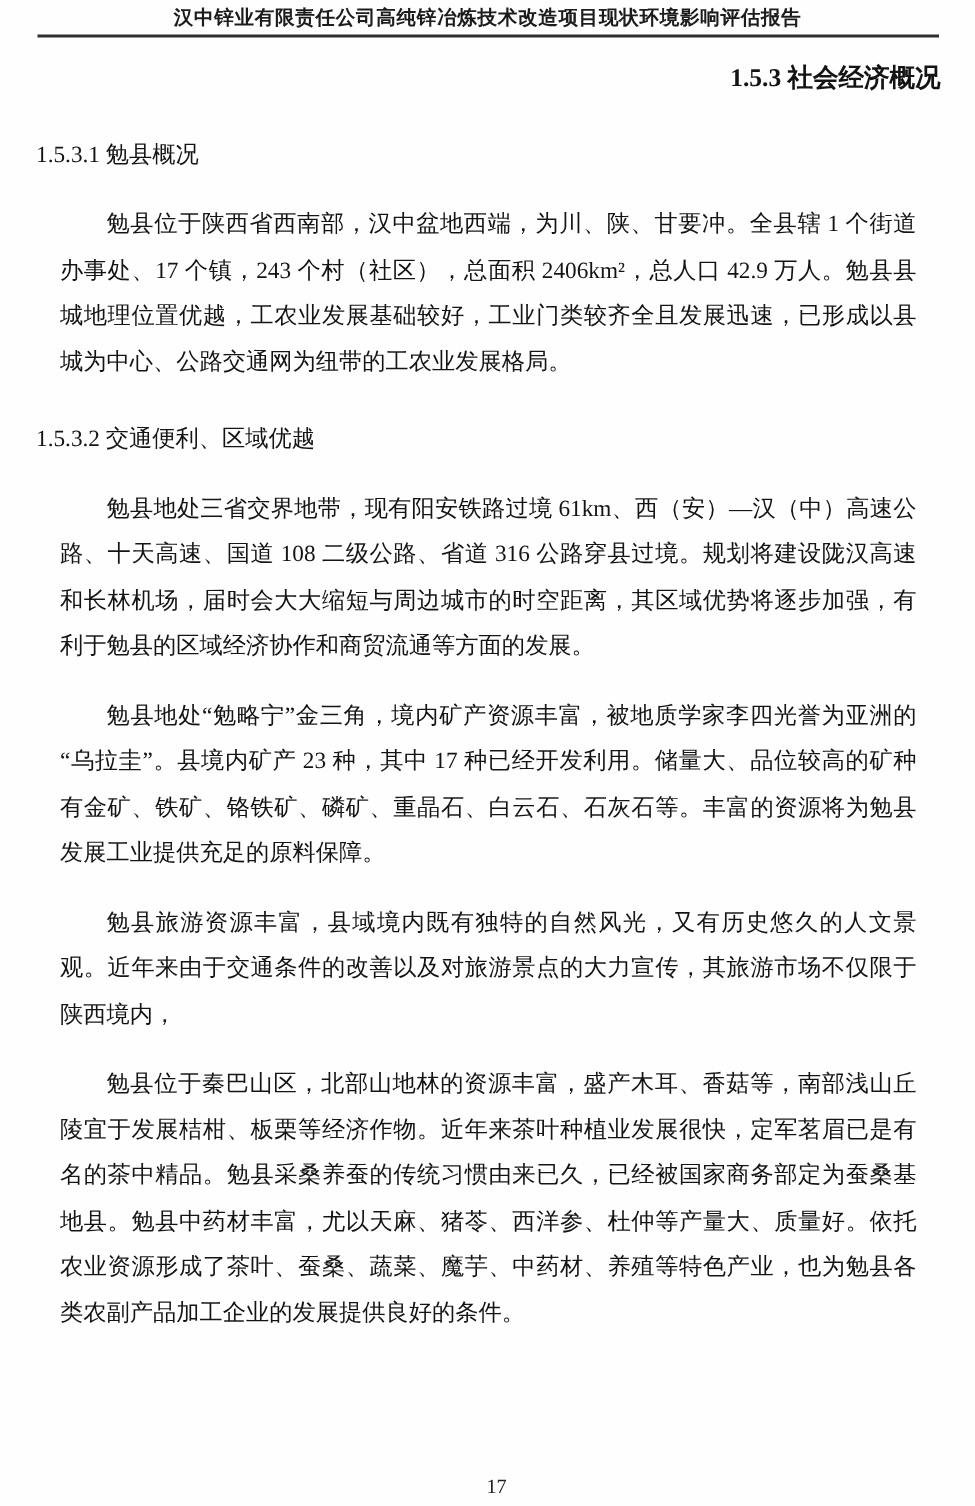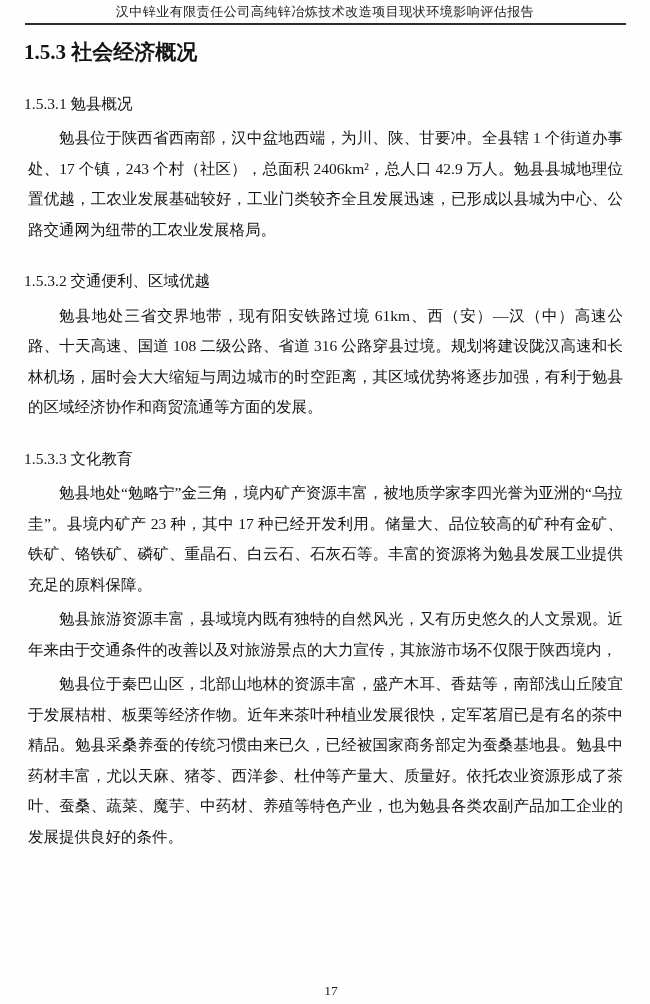--- a/index.html
+++ b/index.html
@@ -18,21 +18,21 @@
   }
   .doc-header {
     position: absolute;
     top: 0;
     left: 0;
     right: 0;
   }
   .header-title {
     text-align: center;
     font-size: 13px;
-    font-weight: 400;
+    font-weight: 700;
     letter-spacing: 0.5px;
     padding-top: 3px;
     color: #1c1c1c;
     white-space: nowrap;
   }
   .header-rule {
     height: 2px;
     background: #2e2e2e;
     margin: 2px 24px 0 25px;
   }
@@ -40,34 +40,34 @@
     position: absolute;
     top: 30px;
     left: 24px;
     right: 23px;
     font-size: 15.5px;
     line-height: 30.5px;
     text-align: justify;
     text-justify: inter-ideograph;
   }
   .block-heading1 {
-    font-size: 21px;
+    font-size: 17px;
     font-weight: 700;
     margin-top: 7px;
-    text-align: left;
+    text-align: right;
   }
   .block-heading2 {
     font-size: 15.5px;
     font-weight: 400;
     margin-top: 21px;
     text-align: left;
   }
   .block-paragraph {
     text-indent: 2em;
-    margin: 4px;
+    margin: 16px;
   }
   .page-number {
     position: absolute;
     bottom: 5px;
     left: 0;
     right: 0;
     text-align: center;
     font-size: 13.5px;
     color: #222;
     margin-left: 12px;
@@ -81,20 +81,19 @@
     <div class="header-title">汉中锌业有限责任公司高纯锌冶炼技术改造项目现状环境影响评估报告</div>
     <div class="header-rule"></div>
   </div>
 
   <div class="content" id="doc-body">
       <div class="block-heading1">1.5.3 社会经济概况</div>
       <div class="block-heading2">1.5.3.1 勉县概况</div>
       <div class="block-paragraph">勉县位于陕西省西南部，汉中盆地西端，为川、陕、甘要冲。全县辖 1 个街道办事处、17 个镇，243 个村（社区），总面积 2406km²，总人口 42.9 万人。勉县县城地理位置优越，工农业发展基础较好，工业门类较齐全且发展迅速，已形成以县城为中心、公路交通网为纽带的工农业发展格局。</div>
       <div class="block-heading2">1.5.3.2 交通便利、区域优越</div>
       <div class="block-paragraph">勉县地处三省交界地带，现有阳安铁路过境 61km、西（安）—汉（中）高速公路、十天高速、国道 108 二级公路、省道 316 公路穿县过境。规划将建设陇汉高速和长林机场，届时会大大缩短与周边城市的时空距离，其区域优势将逐步加强，有利于勉县的区域经济协作和商贸流通等方面的发展。</div>
-      <div class="block-heading2">1.5.3.3 文化教育</div>
       <div class="block-paragraph">勉县地处“勉略宁”金三角，境内矿产资源丰富，被地质学家李四光誉为亚洲的“乌拉圭”。县境内矿产 23 种，其中 17 种已经开发利用。储量大、品位较高的矿种有金矿、铁矿、铬铁矿、磷矿、重晶石、白云石、石灰石等。丰富的资源将为勉县发展工业提供充足的原料保障。</div>
       <div class="block-paragraph">勉县旅游资源丰富，县域境内既有独特的自然风光，又有历史悠久的人文景观。近年来由于交通条件的改善以及对旅游景点的大力宣传，其旅游市场不仅限于陕西境内，</div>
       <div class="block-paragraph">勉县位于秦巴山区，北部山地林的资源丰富，盛产木耳、香菇等，南部浅山丘陵宜于发展桔柑、板栗等经济作物。近年来茶叶种植业发展很快，定军茗眉已是有名的茶中精品。勉县采桑养蚕的传统习惯由来已久，已经被国家商务部定为蚕桑基地县。勉县中药材丰富，尤以天麻、猪苓、西洋参、杜仲等产量大、质量好。依托农业资源形成了茶叶、蚕桑、蔬菜、魔芋、中药材、养殖等特色产业，也为勉县各类农副产品加工企业的发展提供良好的条件。</div>
     </div>
 
   <div class="page-number">17</div>
 </div>
 
 </body></html>

